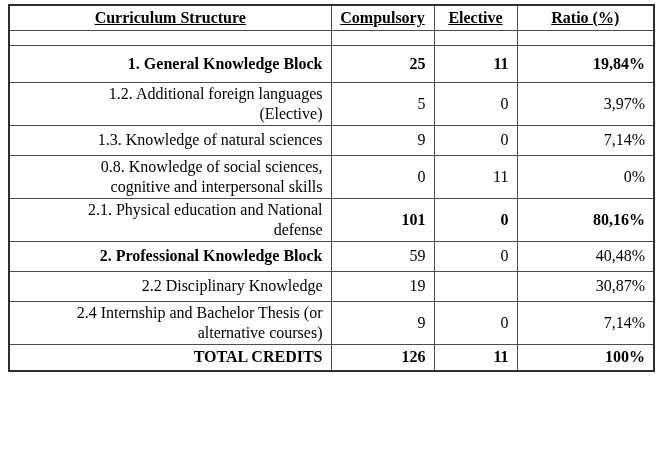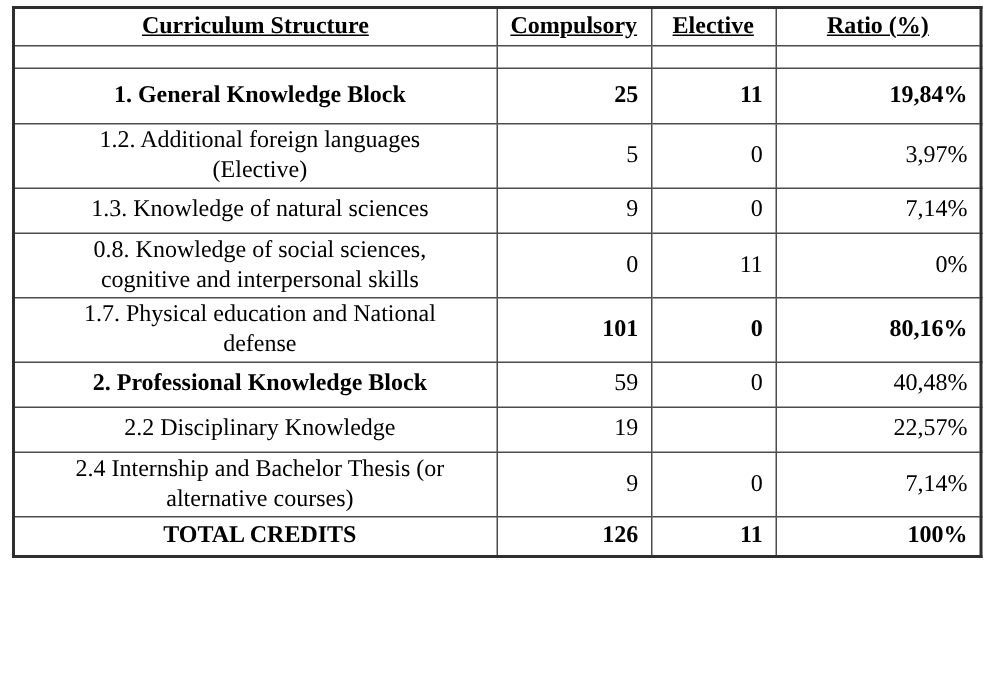--- a/index.html
+++ b/index.html
@@ -20,21 +20,21 @@
   col.c3{width:83px;}
   col.c4{width:137px;}
   th,td{
     border:1px solid #4c4c4c;
     padding:1px 8px;
     vertical-align:middle;
     line-height:1.25;
     overflow:hidden;
   }
   th{font-weight:bold;text-align:center;}
-  td.lbl{text-align:center;padding-left:14px;white-space:pre-line;}
+  td.lbl{text-align:right;padding-left:14px;white-space:pre-line;}
   td.num{text-align:right;}
   .b{font-weight:bold;}
   tr.h-head{height:25px;text-decoration:underline;}
   tr.h-empty{height:15px;}
   tr.h-blk{height:37px;}
   tr.h-1{height:30px;}
   tr.h-2{height:41px;}
   tr.h-tot{height:27px;}
 </style>
 </head>
@@ -83,37 +83,37 @@
         <td class="num">7,14%</td>
       </tr>
       <tr class="h-2">
         <td class="lbl">0.8. Knowledge of social sciences,
 cognitive and interpersonal skills</td>
         <td class="num">0</td>
         <td class="num">11</td>
         <td class="num">0%</td>
       </tr>
       <tr class="h-2">
-        <td class="lbl">1.7. Physical education and National
+        <td class="lbl">2.1. Physical education and National
 defense</td>
         <td class="num b">101</td>
         <td class="num b">0</td>
         <td class="num b">80,16%</td>
       </tr>
       <tr class="h-1">
         <td class="lbl b">2. Professional Knowledge Block</td>
         <td class="num">59</td>
         <td class="num">0</td>
         <td class="num">40,48%</td>
       </tr>
       <tr class="h-1">
         <td class="lbl">2.2 Disciplinary  Knowledge</td>
         <td class="num">19</td>
         <td class="num"></td>
-        <td class="num">22,57%</td>
+        <td class="num">30,87%</td>
       </tr>
       <tr class="h-2">
         <td class="lbl">2.4 Internship and Bachelor Thesis (or
 alternative courses)</td>
         <td class="num">9</td>
         <td class="num">0</td>
         <td class="num">7,14%</td>
       </tr>
       <tr class="h-tot">
         <td class="lbl b">TOTAL CREDITS</td>

